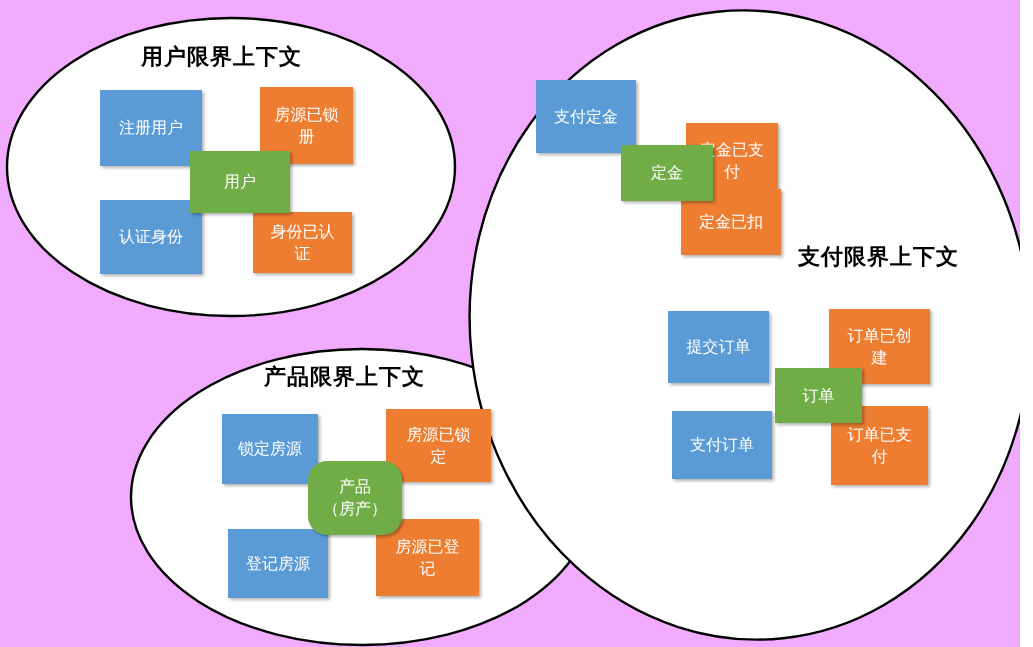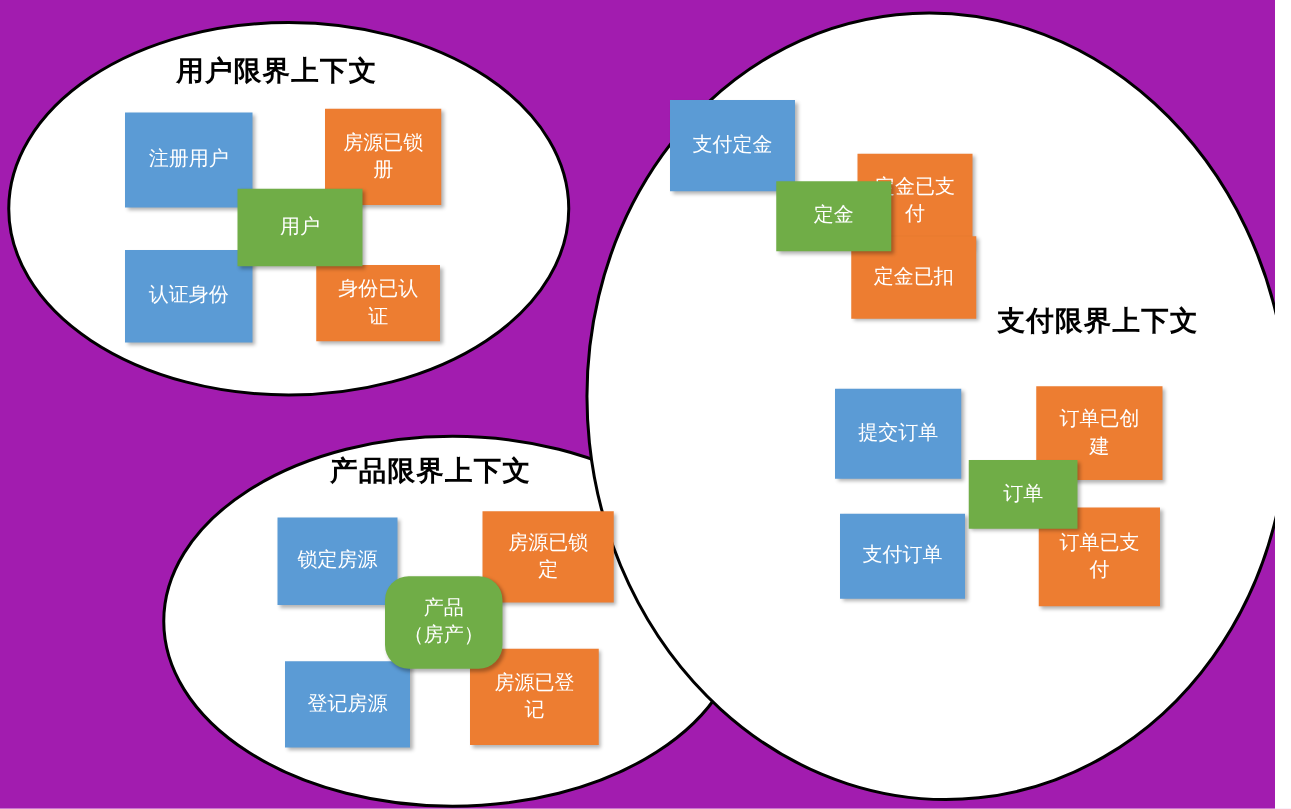--- a/index.html
+++ b/index.html
@@ -4,21 +4,21 @@
 <style>
   html, body {
     margin: 0;
     padding: 0;
     background: #ffffff;
   }
   .canvas {
     position: relative;
     width: 1020px;
     height: 647px;
-    background: #a21caf;
+    background: #f0abfc;
     overflow: hidden;
     font-family: "Liberation Sans", "DejaVu Sans", sans-serif;
   }
   .ellipse-layer {
     position: absolute;
     left: 0; top: 0;
     width: 1033px; height: 647px;
   }
   .ctx-ellipse {
     fill: #ffffff;

